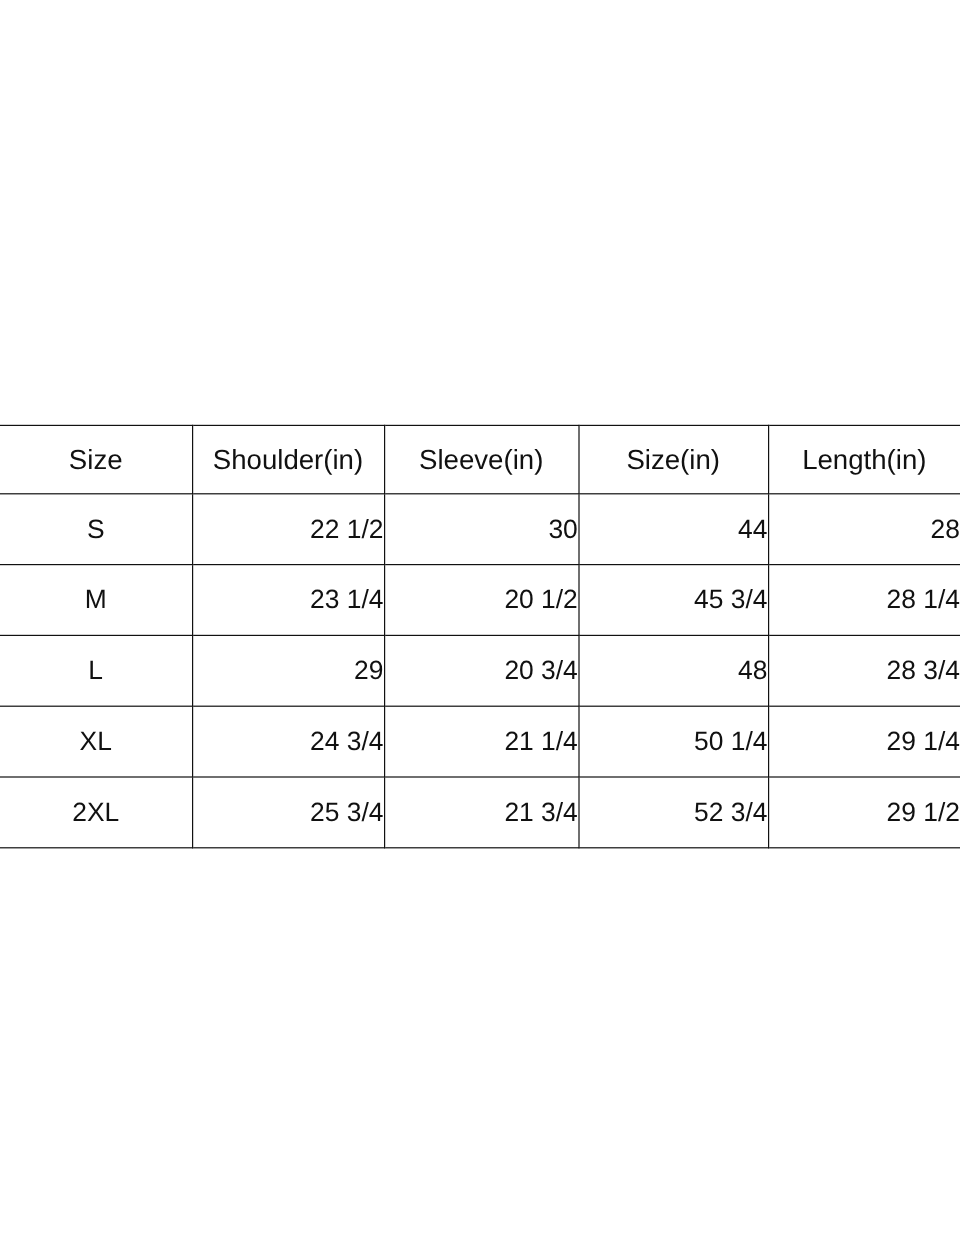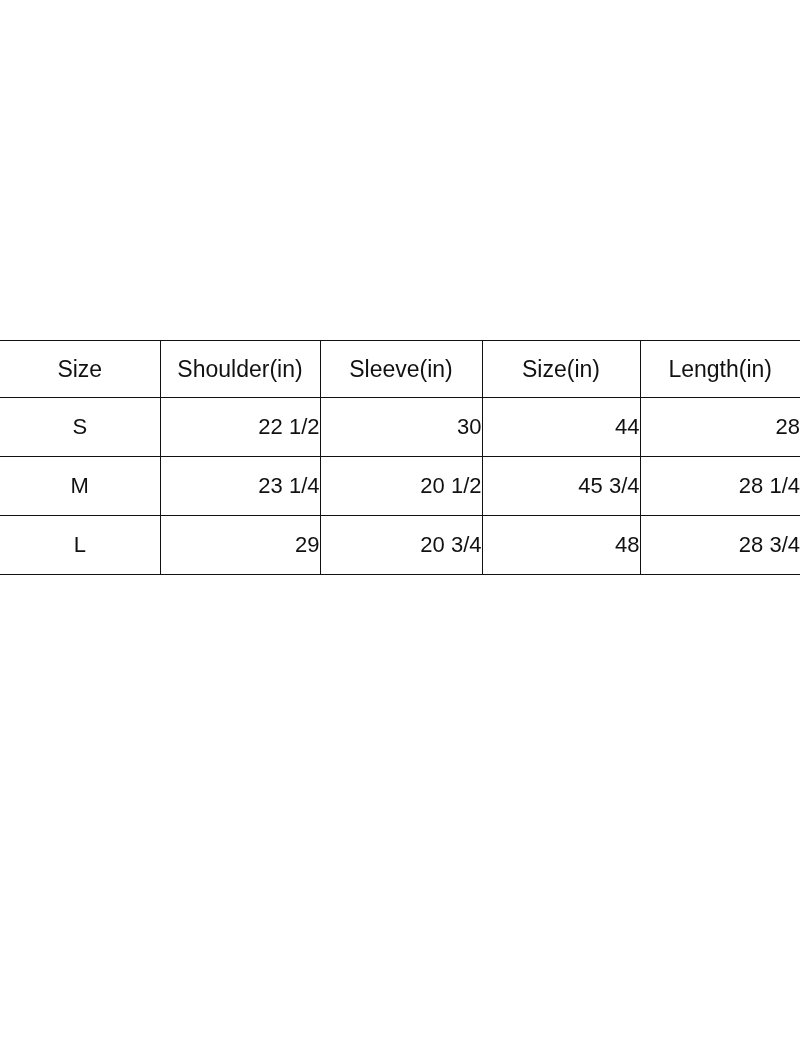--- a/index.html
+++ b/index.html
@@ -12,21 +12,21 @@
     height: 1050px;
     font-family: "Liberation Sans", sans-serif;
     color: #111111;
     position: relative;
     overflow: hidden;
   }
 
   #size-chart-wrap {
     position: absolute;
     left: 0;
-    top: 340px;
+    top: 354px;
     width: 800px;
   }
 
   table.size-chart {
     border-collapse: collapse;
     width: 800px;
     table-layout: fixed;
   }
 
   table.size-chart col.c0 { width: 160px; }
@@ -168,15 +168,49 @@
         <td class="val-cell">
             <span class="cell-inner">20 3/4</span>
           </td>
         <td class="val-cell">
             <span class="cell-inner">48</span>
           </td>
         <td class="val-cell">
             <span class="cell-inner">28 3/4</span>
           </td>
       </tr>
+      <tr>
+        <td class="size-cell">
+            <span class="cell-inner">XL</span>
+          </td>
+        <td class="val-cell">
+            <span class="cell-inner">24 3/4</span>
+          </td>
+        <td class="val-cell">
+            <span class="cell-inner">21 1/4</span>
+          </td>
+        <td class="val-cell">
+            <span class="cell-inner">50 1/4</span>
+          </td>
+        <td class="val-cell">
+            <span class="cell-inner">29 1/4</span>
+          </td>
+      </tr>
+      <tr>
+        <td class="size-cell">
+            <span class="cell-inner">2XL</span>
+          </td>
+        <td class="val-cell">
+            <span class="cell-inner">25 3/4</span>
+          </td>
+        <td class="val-cell">
+            <span class="cell-inner">21 3/4</span>
+          </td>
+        <td class="val-cell">
+            <span class="cell-inner">52  3/4</span>
+          </td>
+        <td class="val-cell">
+            <span class="cell-inner">29 1/2</span>
+          </td>
+      </tr>
     </tbody>
   </table>
 </div>
 
 </body></html>

